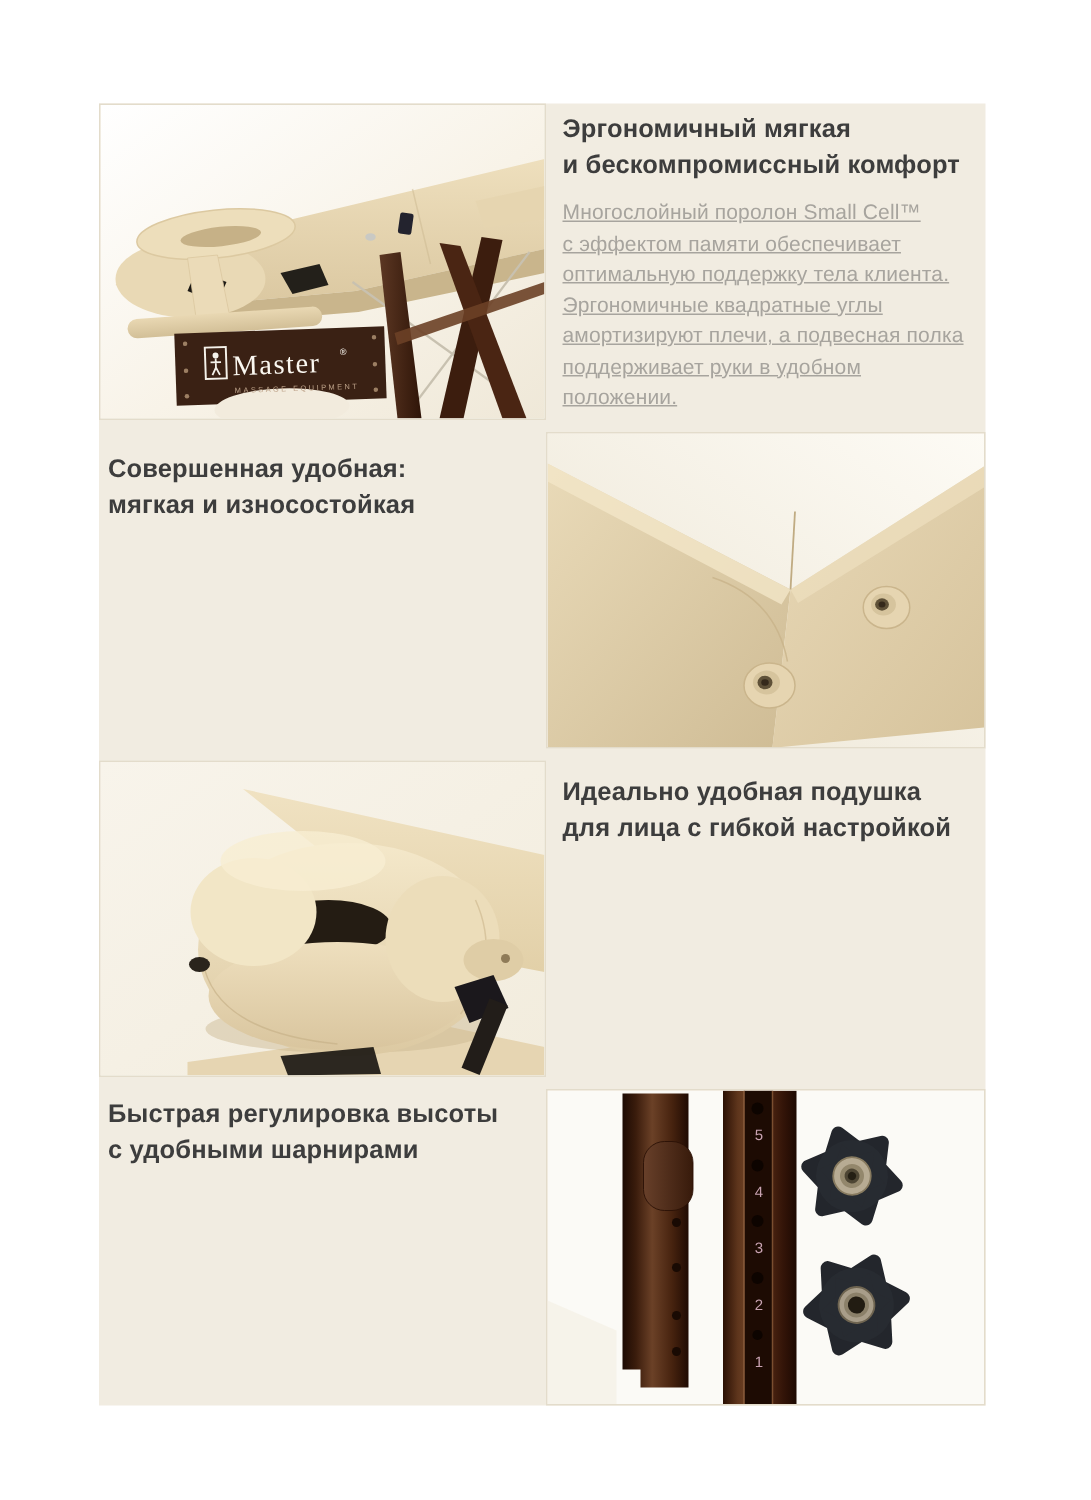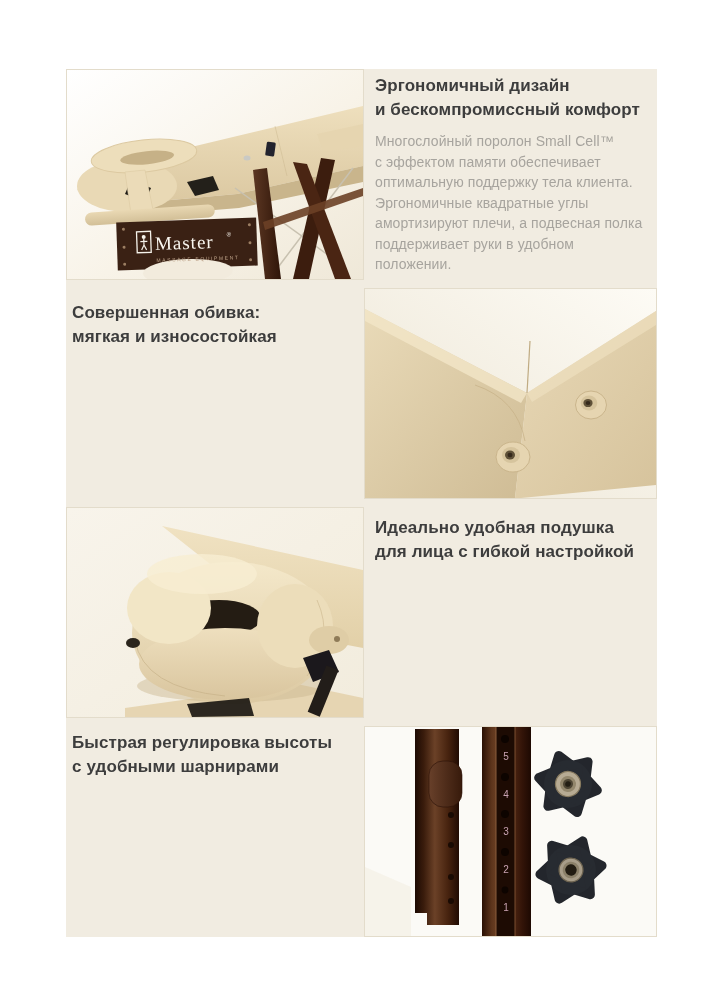--- a/index.html
+++ b/index.html
@@ -31,21 +31,21 @@
   .text.right{padding:5px 6px 0 11px;}
   .text.left{padding:13px 10px 0 6px;}
   .text.pt9{padding-top:9px;}
   .text.pt5{padding-top:5px;}
   .heading{
     margin:0;font-size:17px;line-height:24px;font-weight:700;
     color:var(--heading-text);white-space:pre-line;letter-spacing:.1px;
   }
   .body{
     margin:9px 0 0 0;font-size:14px;line-height:20.5px;
-    color:var(--body-text);white-space:pre-line;letter-spacing:.1px;
+    color:var(--body-text);white-space:pre-line;letter-spacing:.1px;text-decoration:underline;
   }
 </style>
 </head>
 <body>
 
 <div class="sheet">
   <div class="panel">
 
     <div class="row">
       <div class="cellA photo">
@@ -114,35 +114,35 @@
               <circle cx="77" cy="165.5" r="2" fill="#f5f2ea"></circle>
               <path d="M77,167.5 v6 M73.5,170 h7 M74.5,178.5 l2.5,-5 2.5,5" stroke="#f5f2ea" stroke-width="1.2" fill="none"></path>
             </g>
             <text x="88" y="179" font-family="Liberation Serif, serif" font-size="19" fill="#faf7f0" letter-spacing="1">Master</text>
             <text x="160" y="168" font-size="6" fill="#faf7f0">®</text>
             <text x="89" y="191" font-size="5" fill="#bda289" letter-spacing="1.6">MASSAGE EQUIPMENT</text>
           </g>
         </svg>
       </div>
       <div class="text right pt5">
-        <h3 class="heading">Эргономичный дизайн
+        <h3 class="heading">Эргономичный мягкая
 и бескомпромиссный комфорт</h3>
         <p class="body">Многослойный поролон Small Cell™
 с эффектом памяти обеспечивает
 оптимальную поддержку тела клиента.
 Эргономичные квадратные углы
 амортизируют плечи, а подвесная полка
 поддерживает руки в удобном
 положении.</p>
       </div>
     </div>
 
     <div class="row">
       <div class="cellA text left">
-        <h3 class="heading">Совершенная обивка:
+        <h3 class="heading">Совершенная удобная:
 мягкая и износостойкая</h3>
       </div>
       <div class="cellB photo">
         <svg viewBox="0 0 291 209" preserveAspectRatio="none">
           <defs>
             <linearGradient id="p2bg" x1="0" y1="1" x2="1" y2="0">
               <stop offset="0" stop-color="#ece5d4"></stop>
                 <stop offset="1" stop-color="#fdfbf5"></stop>
             </linearGradient>
             <linearGradient id="p2l" x1="0" y1="0" x2="1" y2="1">

